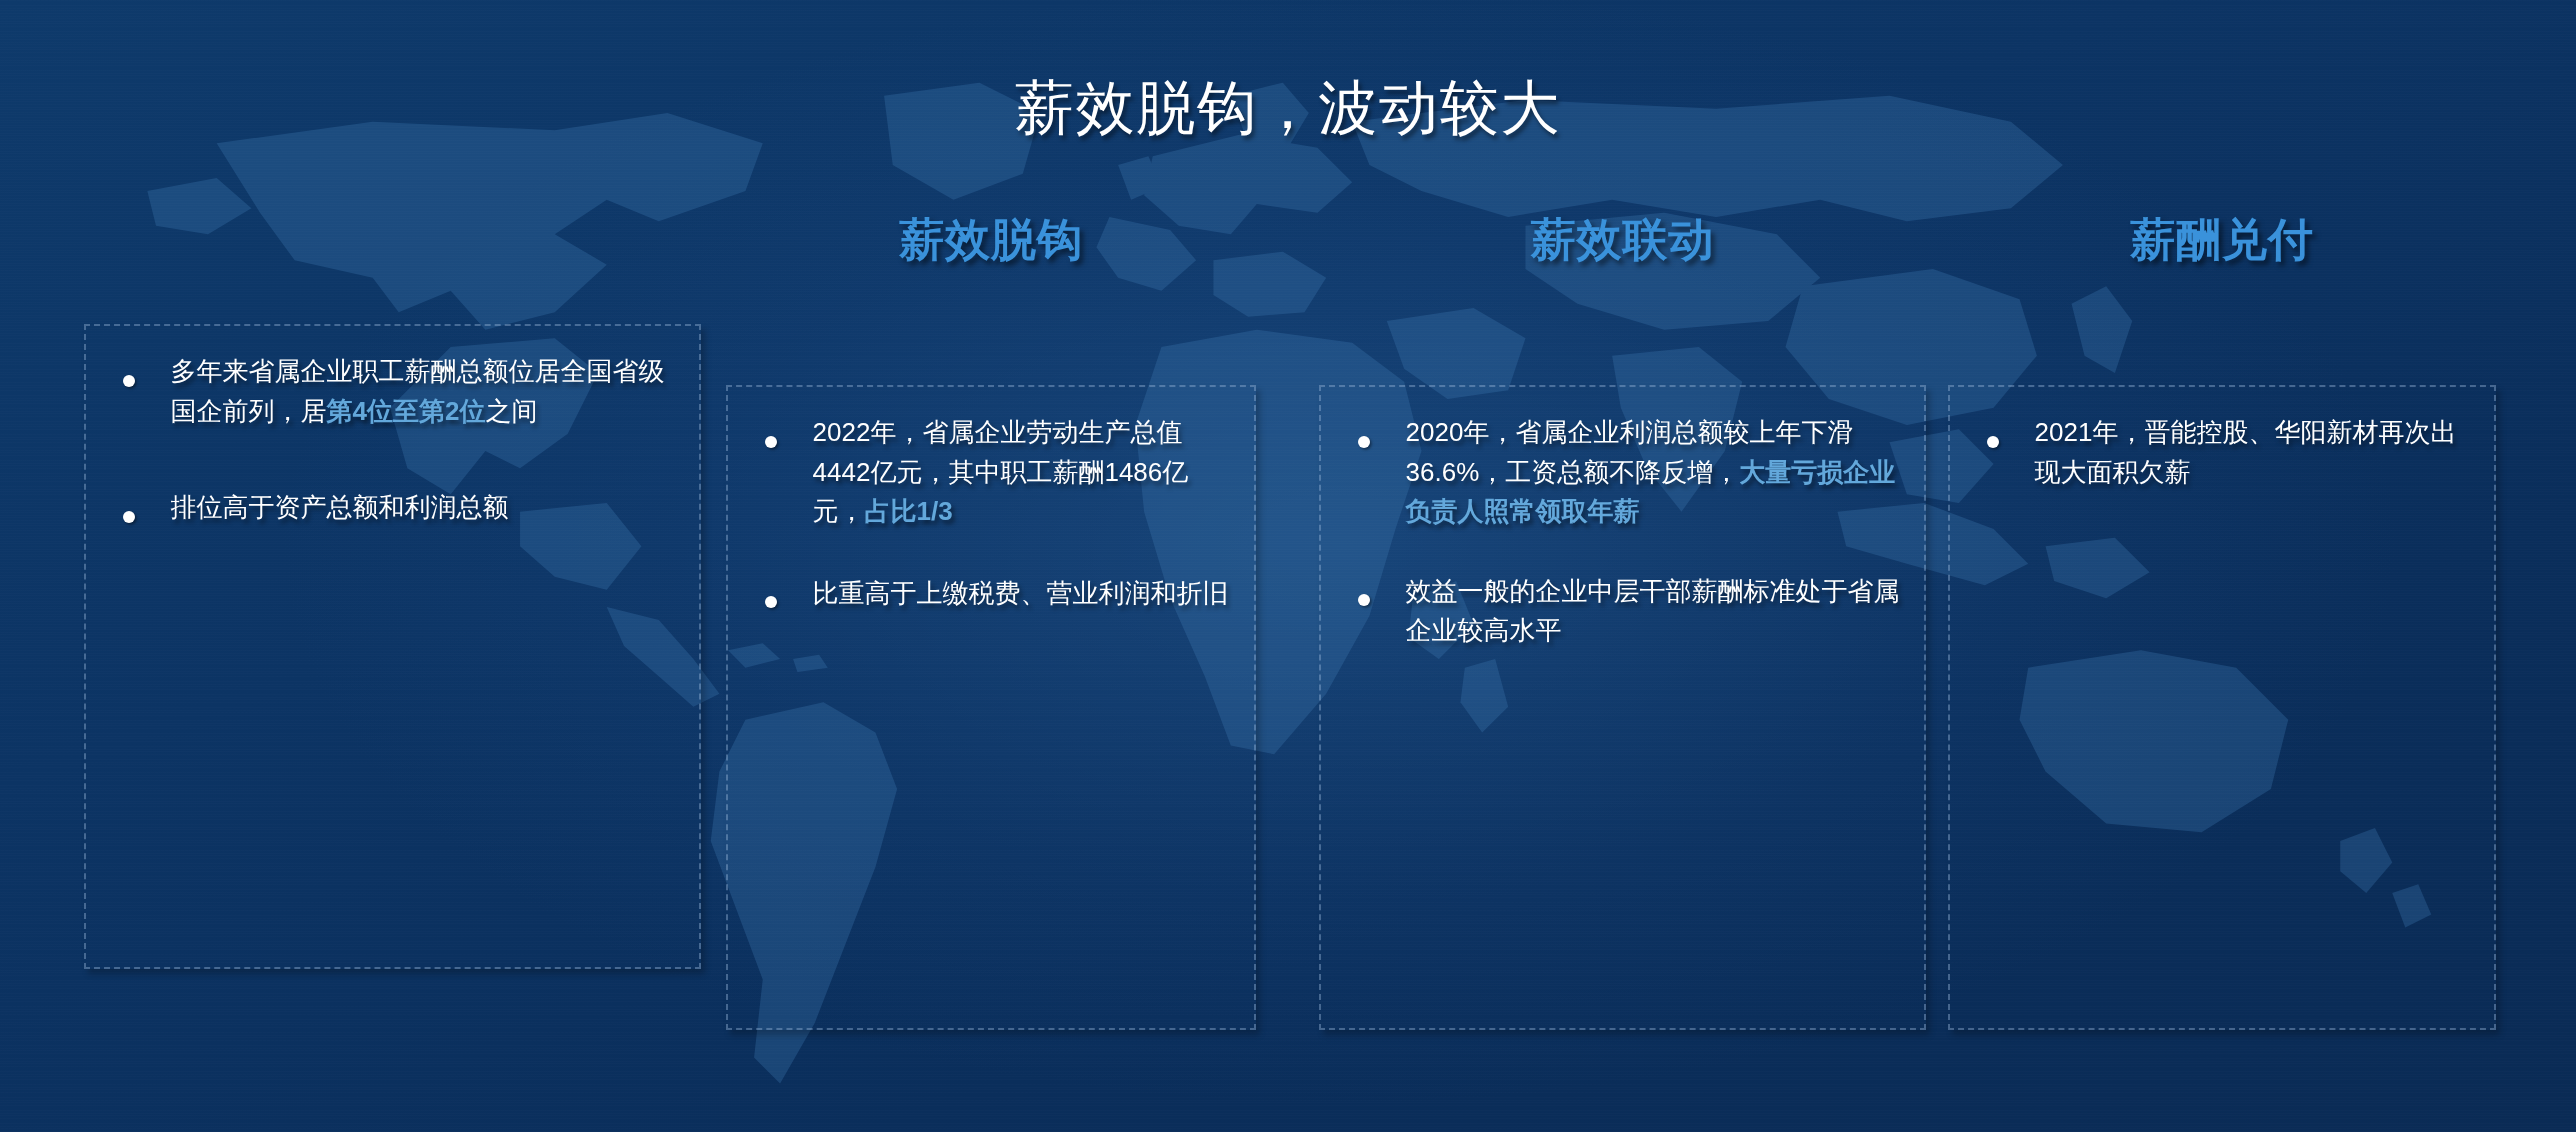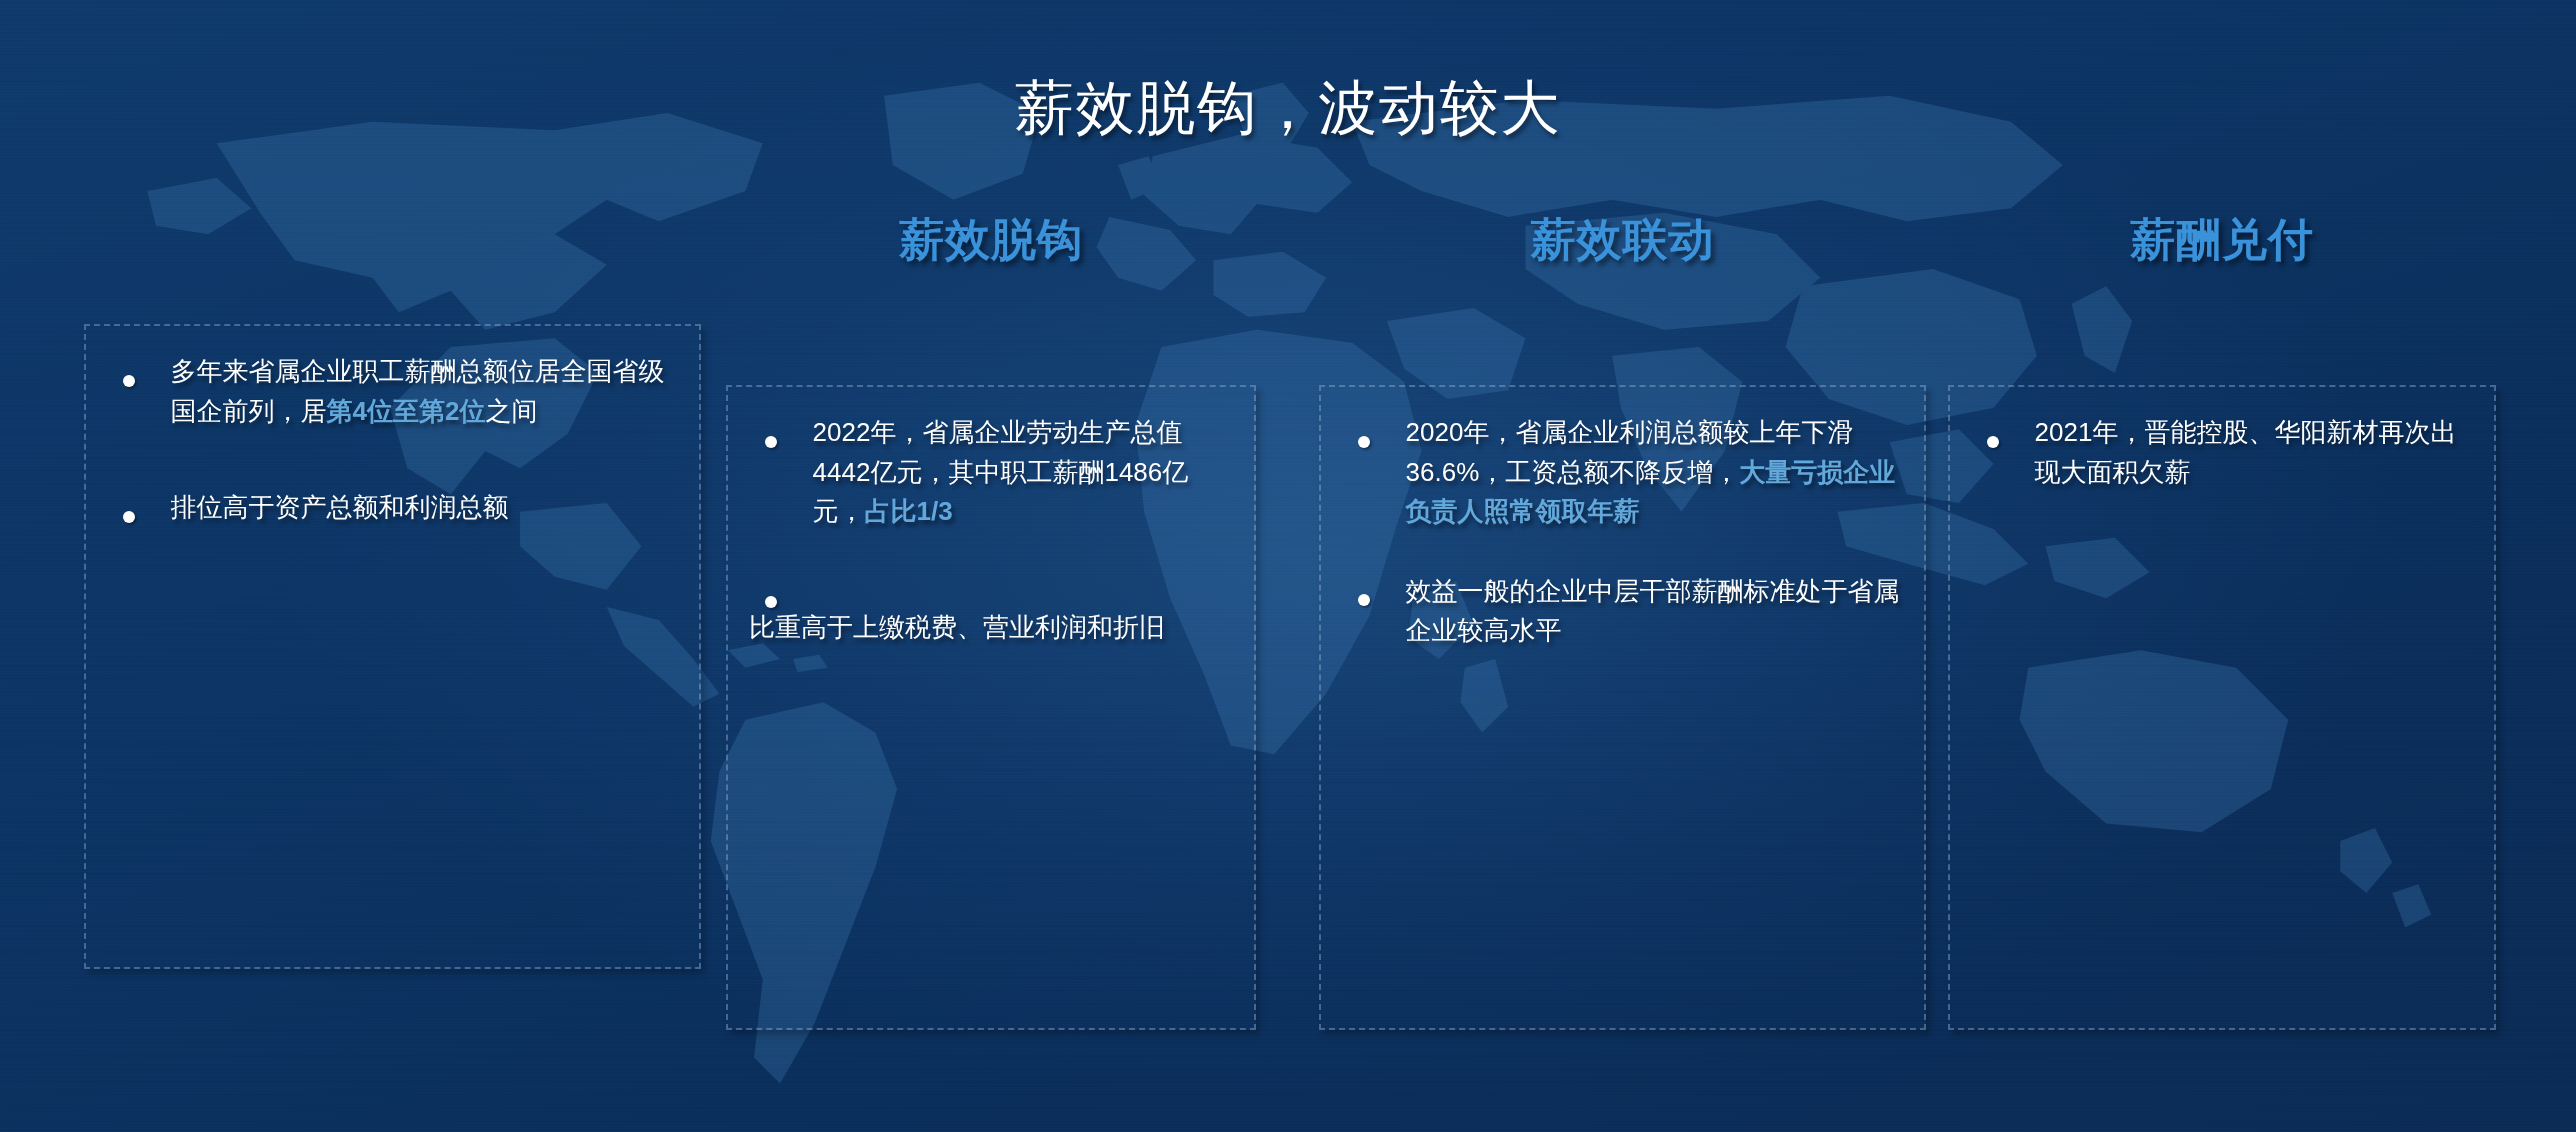--- a/index.html
+++ b/index.html
@@ -188,21 +188,21 @@
   </div>
 
   <div class="column" style="left:726px; width:530px;">
     <div class="col-head">薪效脱钩</div>
     <div class="panel">
       <div class="bullets">
         <div class="bullet">
           <span class="dot"></span>
           <span class="btext"><span>2022年，省属企业劳动生产总值 4442亿元，其中职工薪酬1486亿元，</span><span class="hl">占比1/3</span></span>
         </div>
-        <div class="bullet" style="margin-top:42px;flex-direction:column;">
+        <div class="bullet" style="margin-top:42px;">
           <span class="dot"></span>
           <span class="btext"><span>比重高于上缴税费、营业利润和折旧</span></span>
         </div>
       </div>
     </div>
   </div>
 
   <div class="column" style="left:1319px; width:607px;">
     <div class="col-head">薪效联动</div>
     <div class="panel">

